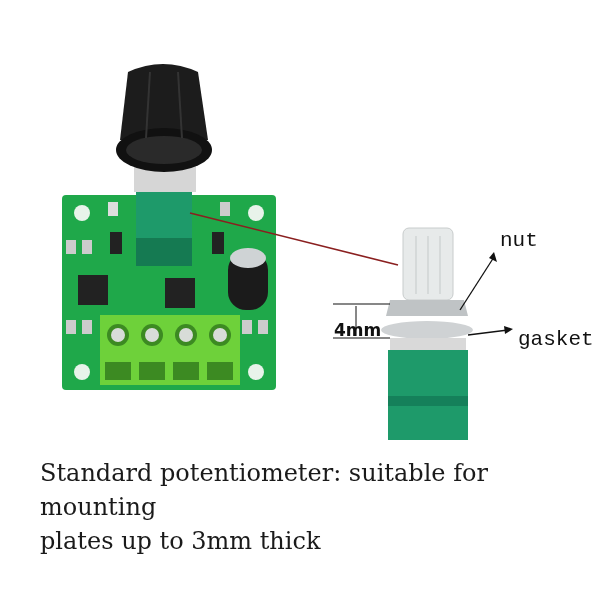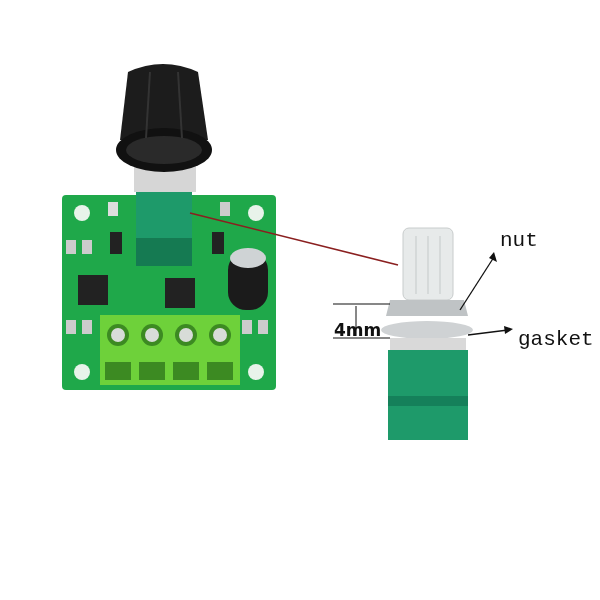--- a/index.html
+++ b/index.html
@@ -97,13 +97,15 @@
     <line x1="468" y1="335" x2="508" y2="330" stroke="#111" stroke-width="1.3"></line>
     <polygon points="513,329 505,334 504,326" fill="#111"></polygon>
   </g>
 </svg>
 
 <div class="abs label" style="left:500px;top:229px;">nut</div>
 <div class="abs label" style="left:518px;top:328px;">gasket</div>
 <div class="abs mm" style="left:334px;top:311px;margin-top:9px;">4mm</div>
 
 <div class="abs caption">
+  <div>Standard potentiometer: suitable for mounting</div>
+  <div>plates up to 3mm thick</div>
 </div>
 
 </body></html>

